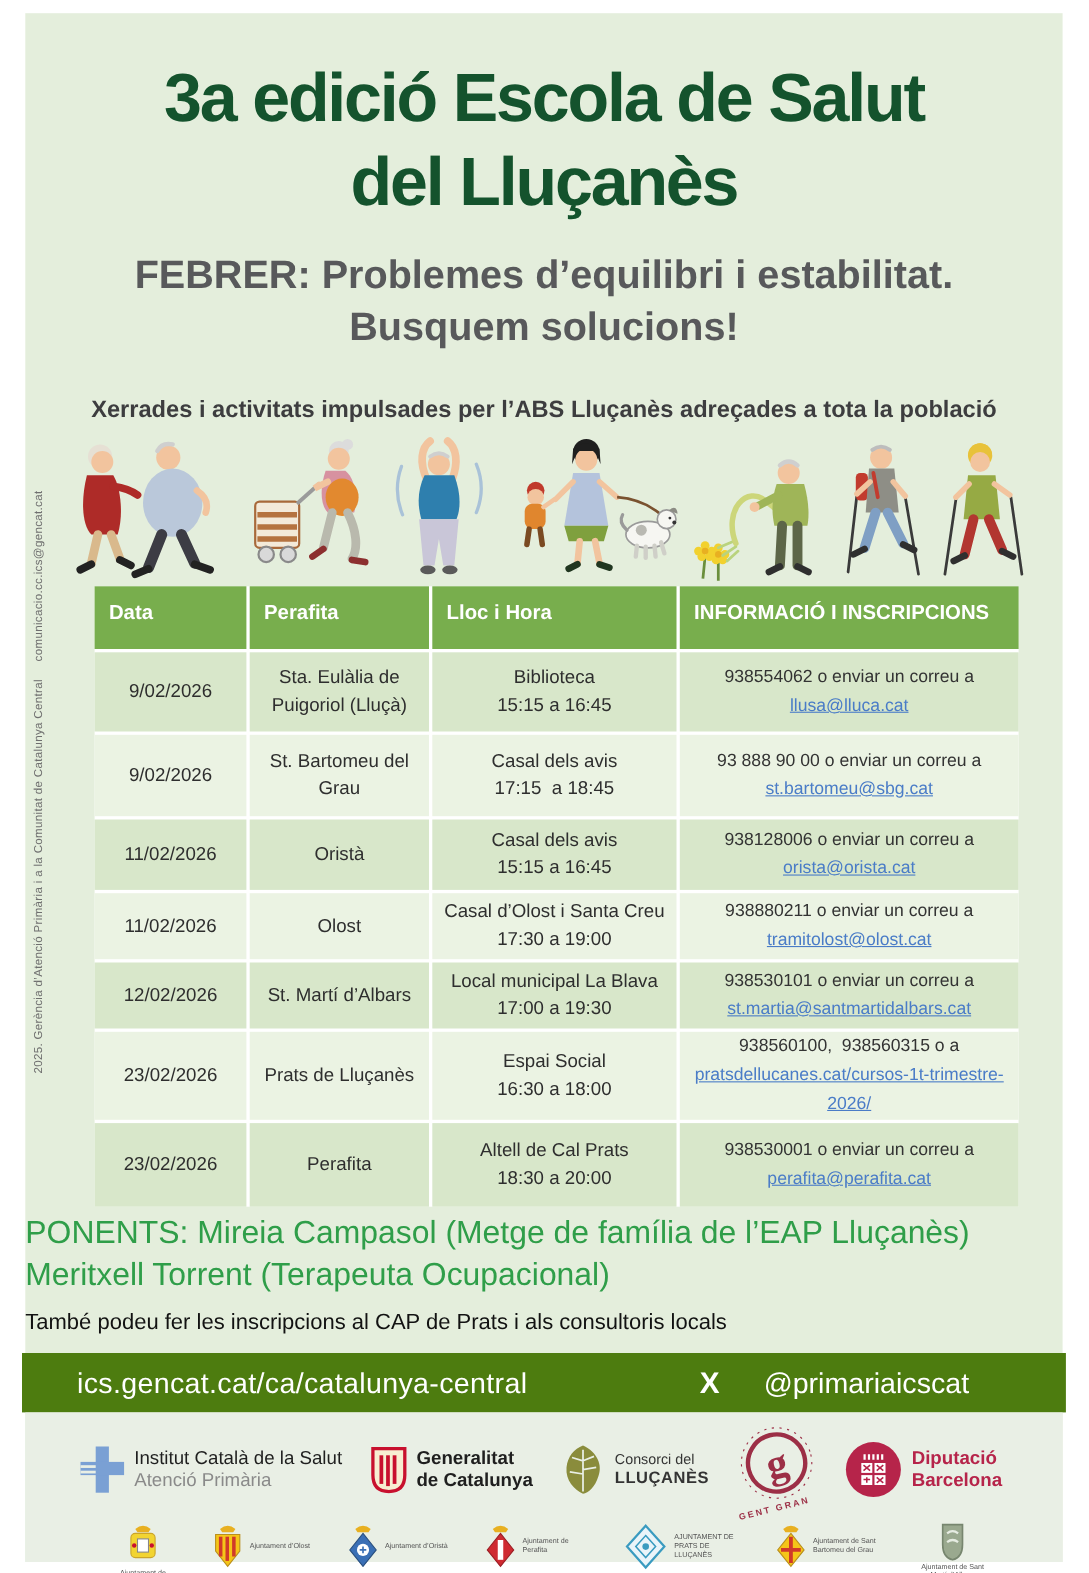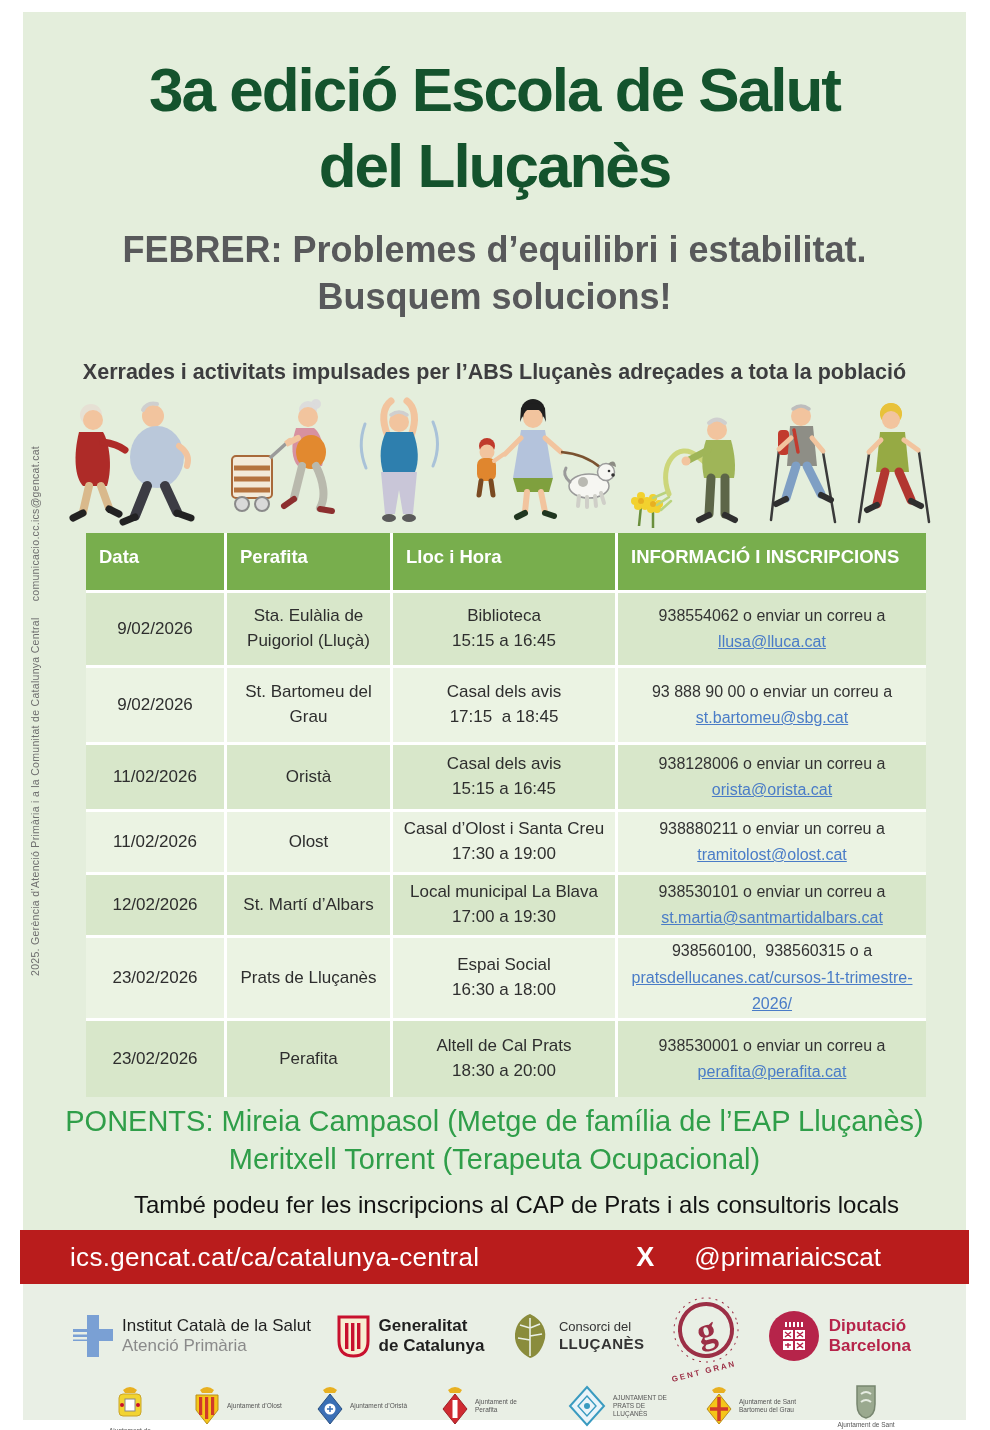--- a/index.html
+++ b/index.html
@@ -31,25 +31,25 @@
     gap:3px; background:#ffffff; }
   .th { background:#78ae4d; color:#fff; font-weight:bold; font-size:18.5px;
     padding:13px 0 0 13px; line-height:1.15; }
   .td { display:flex; flex-direction:column; justify-content:center; align-items:center;
     text-align:center; font-size:17px; color:#2e2e2e; line-height:1.45; padding:4px 5px; }
   .od { background:#d8e7ca; }
   .ev { background:#ebf3e3; }
   .td.info { font-size:16px; color:#333; line-height:1.65; }
   .lnk { color:#4a7cc7; text-decoration:underline; cursor:pointer; }
 
-  .ponents { position:absolute; top:1090px; left:0; width:100%; text-align:center; }
+  .ponents { position:absolute; top:1090px; left:0; width:100%; text-align:left; }
   .ponents .p1, .ponents .p2 { font-size:29px; color:#2f9e49; line-height:1.32; }
-  .ponents .note { font-size:24px; color:#121212; margin-top:12px;margin-left:44px; }
-
-  .bar { position:absolute; top:1218px; left:-3px; width:949px; height:54px; background:#b91c1c;
+  .ponents .note { font-size:20px; color:#121212; margin-top:12px; }
+
+  .bar { position:absolute; top:1218px; left:-3px; width:949px; height:54px; background:#4d7c0f;
     display:flex; align-items:center; color:#fff; }
   .bar .url { margin-left:50px; font-size:26px; letter-spacing:.3px; }
   .bar .right { margin-left:auto; margin-right:88px; display:flex; align-items:center; gap:40px; }
   .bar .xicon { font-size:27px; font-weight:bold; }
   .bar .handle { font-size:26px; }
 
   .logos { position:absolute; top:1272px; left:0; width:100%; height:136px; background:#e9efe5; }
   .lrow1 { display:flex; align-items:center; justify-content:space-between; padding:10px 55px 0 50px; }
   .logo { display:flex; align-items:center; gap:9px; }
   .logo .t1 { font-size:17px; color:#1f1f1f; line-height:1.2; }

